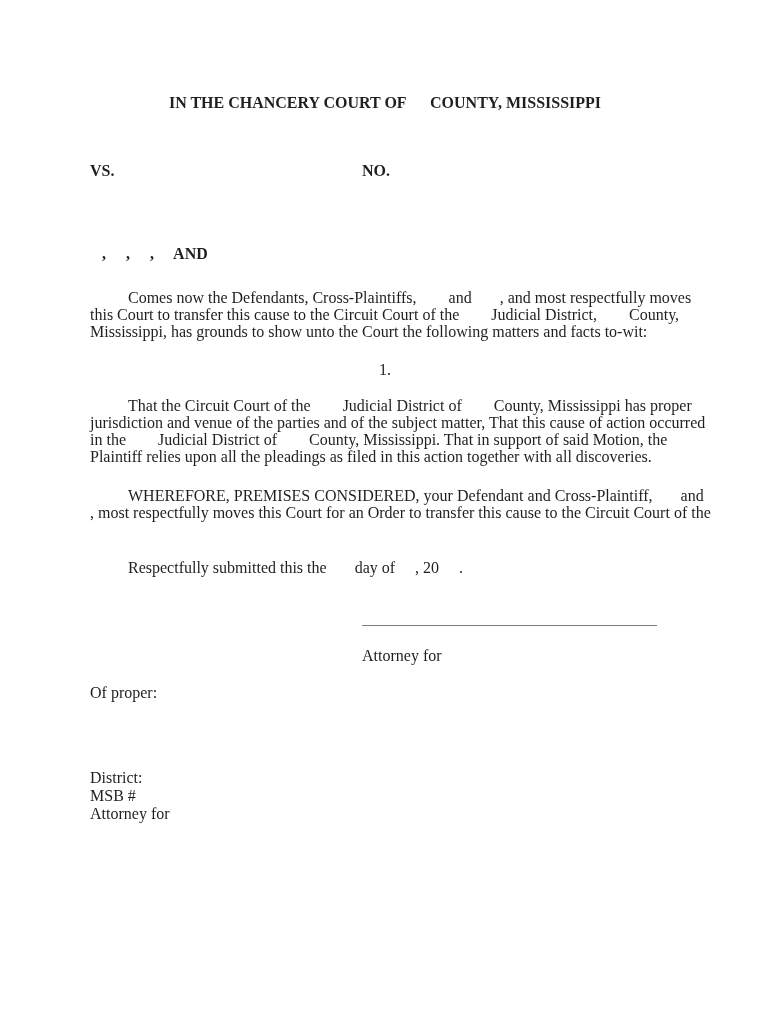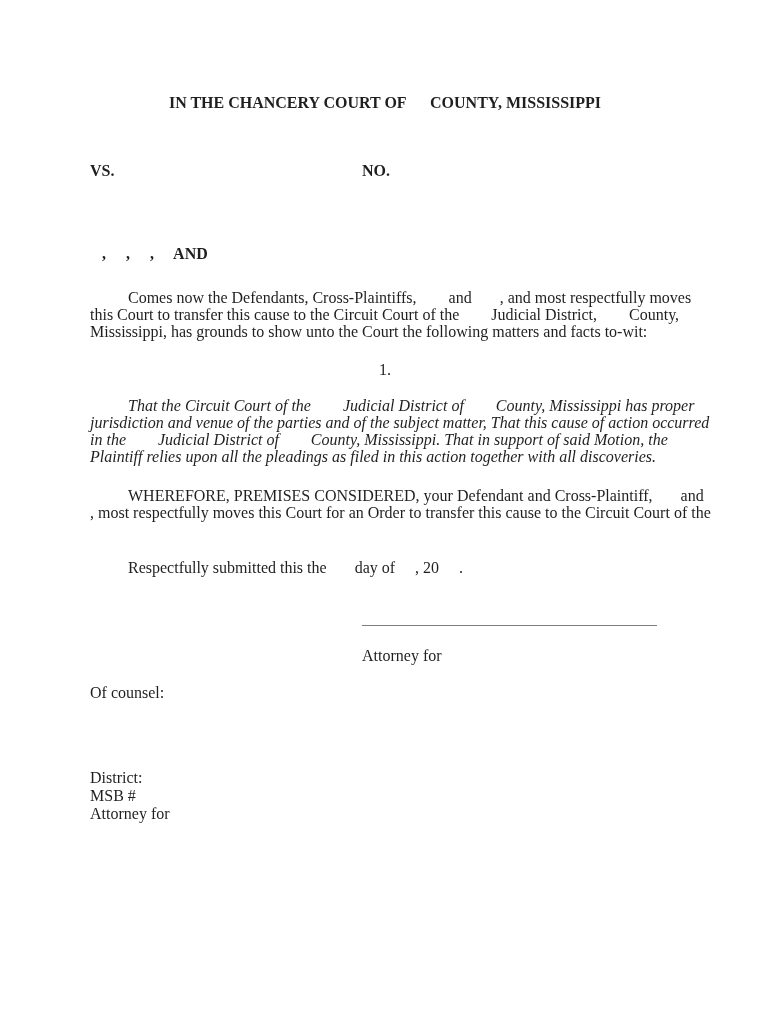--- a/index.html
+++ b/index.html
@@ -19,21 +19,21 @@
   .line { white-space: pre; line-height: 17px; }
   .line.first { text-indent: 38px; }
   .para { left: 90px; width: 650px; }
   .court-header { top: 94px; }
   .vs-label { top: 162px; left: 90px; }
   .no-label { top: 162px; left: 362px; }
   .parties-line { top: 201px; left: 90px; white-space: pre; margin-top: 44px; }
   .motion-title { top: 256px; letter-spacing: 0.2px; }
   .para-1 { top: 289px; }
   .section-number { top: 361px; }
-  .para-2 { top: 397px; font-style: italic; }
+  .para-2 { top: 397px; }
   .para-3 { top: 487px; }
   .submitted-line { top: 559px; }
   .signature-rule {
     top: 625px; left: 362px; width: 295px; height: 0;
     border-top: 1.5px solid #7d7d7d;
   }
   .attorney-for-sig { top: 647px; left: 362px; }
   .of-counsel { top: 684px; left: 90px; }
   .contact-block { top: 769px; left: 90px; }
   .contact-block .line { line-height: 18px; }
@@ -71,21 +71,21 @@
     <div class="line first">WHEREFORE, PREMISES CONSIDERED, your Defendant and Cross-Plaintiff,       and</div>
     <div class="line">, most respectfully moves this Court for an Order to transfer this cause to the Circuit Court of the</div>
   </div>
 
   <div class="block para submitted-line line first">Respectfully submitted this the       day of     , 20     .</div>
 
   <div class="block signature-rule"></div>
 
   <div class="block attorney-for-sig line">Attorney for</div>
 
-  <div class="block of-counsel line">Of counsel:</div>
+  <div class="block of-counsel line">Of proper:</div>
 
   <div class="block contact-block">
     <div class="line">District:</div>
     <div class="line">MSB #</div>
     <div class="line">Attorney for</div>
   </div>
 
 </div>
 
 </body></html>

